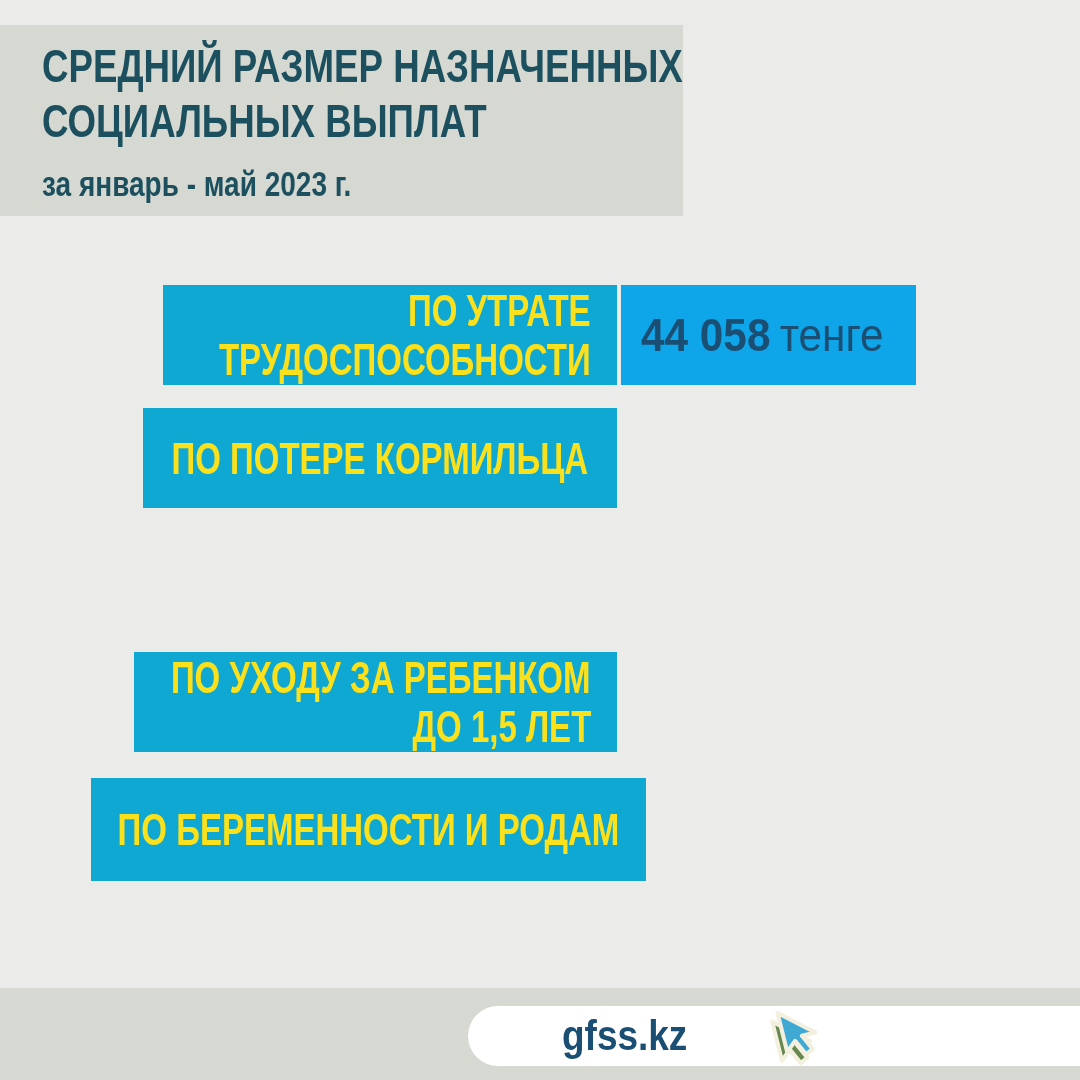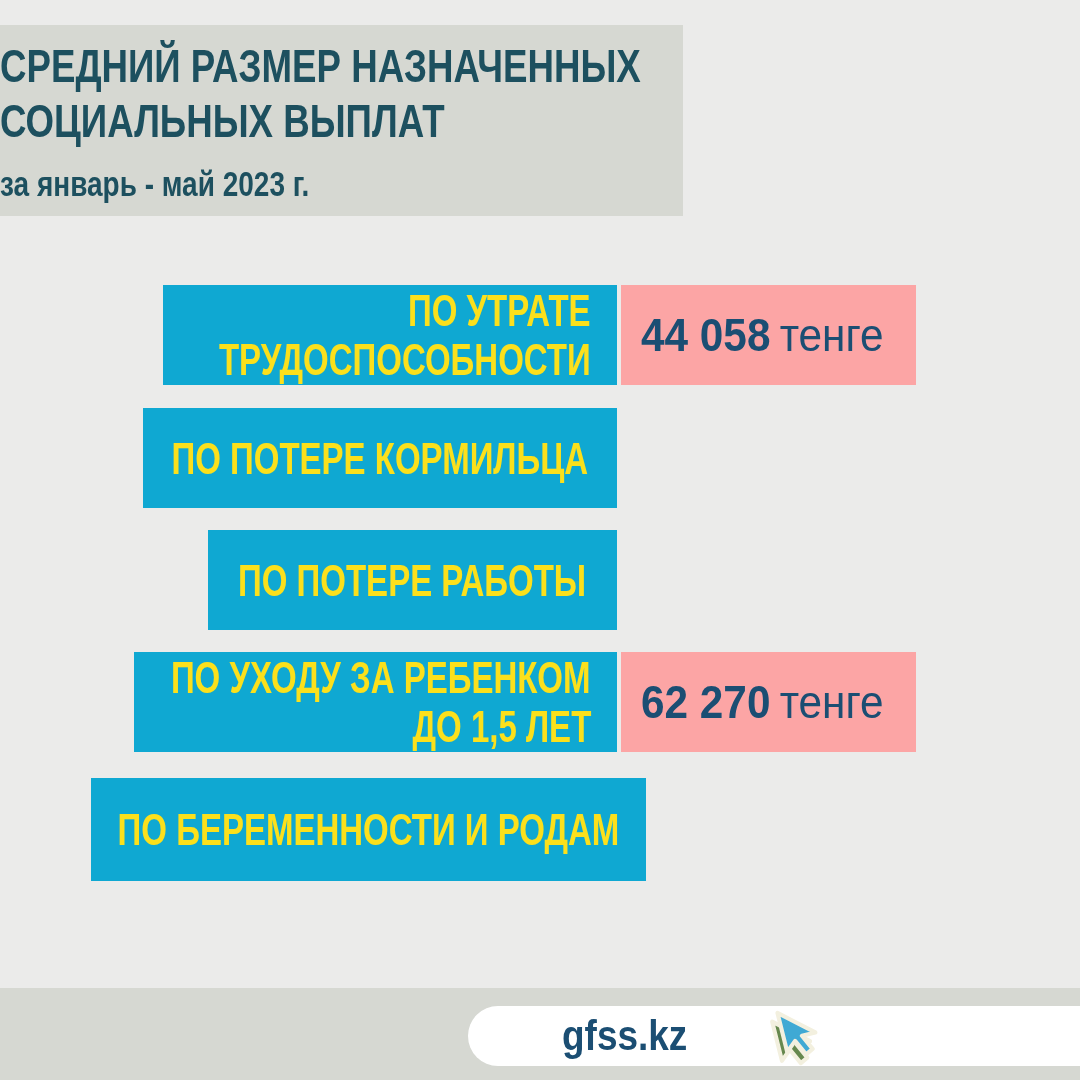--- a/index.html
+++ b/index.html
@@ -7,21 +7,21 @@
     position:relative; width:1080px; height:1080px;
     overflow:hidden; background:var(--background,#ebebea);
     font-family:"Liberation Sans", sans-serif;
   }
 
   
   .title-panel {
     position:absolute; left:0; top:25px; width:683px; height:191px;
     background:var(--panel,#d6d8d2);
     display:flex; flex-direction:column; justify-content:center;
-    box-sizing:border-box;
+    padding-left:42px; box-sizing:border-box;
   }
   .title-line {
     color:var(--title-teal,#1d505f); font-weight:bold; font-size:47px;
     line-height:55px; white-space:nowrap;
     transform:scaleX(0.78); transform-origin:left center;
   }
   .title-period {
     color:var(--title-teal,#1d505f); font-weight:bold; font-size:35px;
     margin-top:16px; white-space:nowrap;
     transform:scaleX(0.8); transform-origin:left center;
@@ -51,21 +51,21 @@
     color:var(--accent-yellow,#fbe01c); font-weight:bold;
     font-size:44px; line-height:49px; white-space:nowrap;
   }
   .row.align-right  .label-box  { align-items:flex-end; text-align:right; }
   .row.align-right  .label-line { transform:scaleX(0.75); transform-origin:right center; }
   .row.align-center .label-box  { align-items:center; text-align:center; }
   .row.align-center .label-line { transform:scaleX(0.75); transform-origin:center center; }
 
   .value-box {
     position:absolute; left:621px; top:0; bottom:0; width:295px;
-    background:#fca5a5; display:flex; align-items:center;
+    background:#0ea5e9; display:flex; align-items:center;
     padding-left:20px; box-sizing:border-box;
   }
   .row-5 .value-box { width:328px; }
   .value-line {
     white-space:nowrap; color:var(--navy,#1b4e73); font-size:46px;
     transform:scaleX(0.92); transform-origin:left center;
   }
   .value-line .num  { font-weight:bold; }
   .value-line .unit { font-weight:normal; margin-left:10px; }
 
@@ -111,34 +111,26 @@
         <span class="num">44 058</span><span class="unit">тенге</span>
       </div>
     </div>
   </div>
       <div class="row row-2 align-center">
     <div class="label-box">
           <div class="label-line">ПО ПОТЕРЕ КОРМИЛЬЦА</div>
         </div>
   </div>
       <div class="row row-3 align-center">
-    <div class="label-box">
-          <div class="label-line">ПО ПОТЕРЕ РАБОТЫ</div>
-        </div>
   </div>
       <div class="row row-4 align-right">
     <div class="label-box">
           <div class="label-line">ПО УХОДУ ЗА РЕБЕНКОМ</div>
           <div class="label-line">ДО 1,5 ЛЕТ</div>
         </div>
-    <div class="value-box">
-      <div class="value-line">
-        <span class="num">62 270</span><span class="unit">тенге</span>
-      </div>
-    </div>
   </div>
       <div class="row row-5 align-center">
     <div class="label-box">
           <div class="label-line">ПО БЕРЕМЕННОСТИ И РОДАМ</div>
         </div>
   </div>
     </div>
 
   <div class="footer-band"></div>
 

